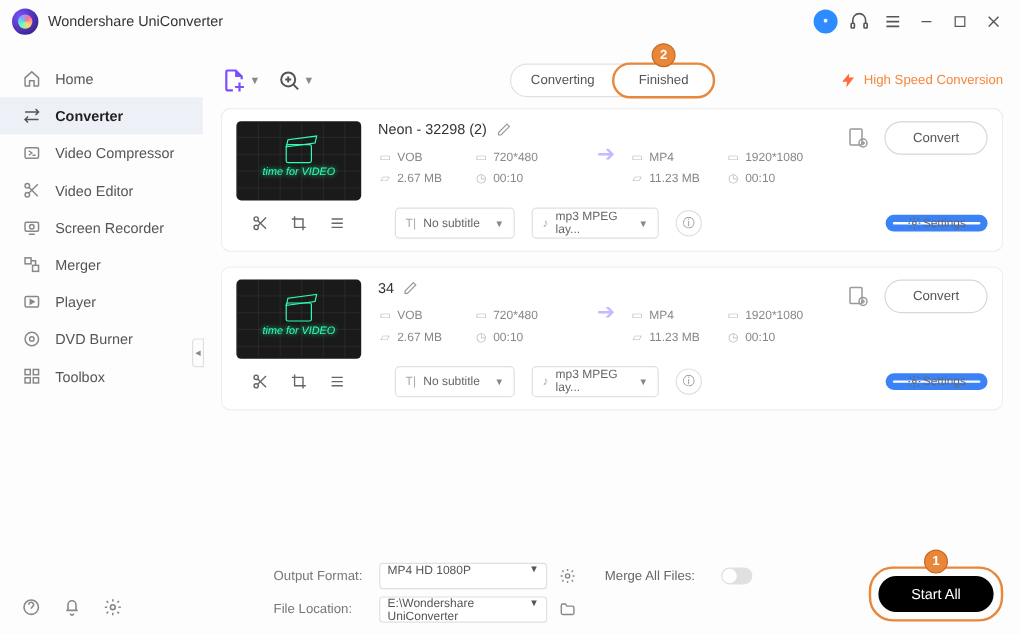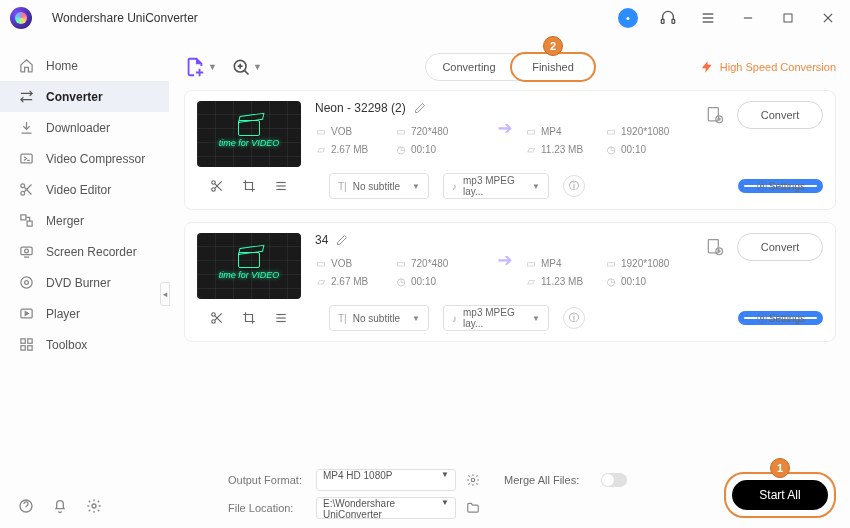--- a/index.html
+++ b/index.html
@@ -1,17 +1,17 @@
 <!DOCTYPE html>
 <html><head>
 <meta charset="utf-8">
 <style>
 * { box-sizing: border-box; margin: 0; padding: 0; font-family: -apple-system, "Segoe UI", Arial, sans-serif; }
 body { width: 850px; height: 528px; background: #f5f5f5; overflow: hidden; position: relative; }
-.titlebar { height: 36px; display: flex; align-items: center; padding: 0 10px; background: #fdfdfd; gap: 12px; }
+.titlebar { height: 36px; display: flex; align-items: center; padding: 0 10px; background: #fdfdfd; }
 .titlebar .logo { width: 22px; height: 22px; border-radius: 50%; background: radial-gradient(circle at 30% 30%, #7a4eff, #2b1a6f); margin-right: 8px; position: relative; }
 .titlebar .logo::after { content: ""; position: absolute; top: 5px; left: 5px; width: 12px; height: 12px; border-radius: 50%; background: conic-gradient(from 45deg, #ff6b9d, #ffd56b, #6bffb8, #6bb5ff, #ff6b9d); }
 .titlebar .title { font-size: 12px; color: #333; }
 .titlebar .spacer { flex: 1; }
 .titlebar .tbtn { width: 24px; height: 24px; display: flex; align-items: center; justify-content: center; color: #555; margin-left: 4px; cursor: pointer; }
 .titlebar .avatar { width: 20px; height: 20px; border-radius: 50%; background: #2d8cff; color: #fff; font-size: 11px; display: flex; align-items: center; justify-content: center; }
 .app-body { display: flex; height: calc(528px - 36px); background: #fdfdfd; }
 .sidebar { width: 172px; padding-top: 14px; border-right: 1px solid transparent; position: relative; }
 .side-item { height: 31px; display: flex; align-items: center; gap: 12px; padding: 0 18px; font-size: 12px; color: #555; cursor: pointer; }
 .side-item.active { background: #eef0f8; color: #222; font-weight: 600; }
@@ -130,82 +130,74 @@
         <span class="side-icon">
           <svg width="15" height="15" viewBox="0 0 24 24" fill="none" stroke="currentColor" stroke-width="2">
             <path d="M17 3l4 4-4 4M3 7h18M7 21l-4-4 4-4M21 17H3"></path>
           </svg>
         </span>
         <span>Converter</span>
       </div>
     <div class="side-item">
         <span class="side-icon">
           <svg width="15" height="15" viewBox="0 0 24 24" fill="none" stroke="currentColor" stroke-width="2">
-            <path d="M12 3v12m-5-5l5 5 5-5M4 21h16"></path>
-          </svg>
-        </span>
-        <span>Downloader</span>
-      </div>
-    <div class="side-item">
-        <span class="side-icon">
-          <svg width="15" height="15" viewBox="0 0 24 24" fill="none" stroke="currentColor" stroke-width="2">
             <rect x="3" y="5" width="18" height="14" rx="2"></rect>
             <path d="M8 9l4 3-4 3M13 15h4"></path>
           </svg>
         </span>
         <span>Video Compressor</span>
       </div>
     <div class="side-item">
         <span class="side-icon">
           <svg width="15" height="15" viewBox="0 0 24 24" fill="none" stroke="currentColor" stroke-width="2">
             <circle cx="6" cy="6" r="3"></circle>
             <circle cx="6" cy="18" r="3"></circle>
             <line x1="20" y1="4" x2="8.5" y2="15.5"></line>
             <line x1="20" y1="20" x2="8.5" y2="8.5"></line>
           </svg>
         </span>
         <span>Video Editor</span>
       </div>
     <div class="side-item">
         <span class="side-icon">
           <svg width="15" height="15" viewBox="0 0 24 24" fill="none" stroke="currentColor" stroke-width="2">
+            <rect x="3" y="5" width="18" height="12" rx="2"></rect>
+            <circle cx="12" cy="11" r="3"></circle>
+            <line x1="8" y1="21" x2="16" y2="21"></line>
+          </svg>
+        </span>
+        <span>Screen Recorder</span>
+      </div>
+    <div class="side-item">
+        <span class="side-icon">
+          <svg width="15" height="15" viewBox="0 0 24 24" fill="none" stroke="currentColor" stroke-width="2">
             <rect x="3" y="3" width="8" height="8"></rect>
             <rect x="13" y="13" width="8" height="8"></rect>
             <path d="M11 7h6v6"></path>
           </svg>
         </span>
         <span>Merger</span>
       </div>
     <div class="side-item">
         <span class="side-icon">
           <svg width="15" height="15" viewBox="0 0 24 24" fill="none" stroke="currentColor" stroke-width="2">
-            <rect x="3" y="5" width="18" height="12" rx="2"></rect>
-            <circle cx="12" cy="11" r="3"></circle>
-            <line x1="8" y1="21" x2="16" y2="21"></line>
-          </svg>
-        </span>
-        <span>Screen Recorder</span>
+            <rect x="3" y="5" width="18" height="14" rx="2"></rect>
+            <path d="M10 9l5 3-5 3z" fill="currentColor"></path>
+          </svg>
+        </span>
+        <span>Player</span>
       </div>
     <div class="side-item">
         <span class="side-icon">
           <svg width="15" height="15" viewBox="0 0 24 24" fill="none" stroke="currentColor" stroke-width="2">
             <circle cx="12" cy="12" r="9"></circle>
             <circle cx="12" cy="12" r="3"></circle>
           </svg>
         </span>
         <span>DVD Burner</span>
-      </div>
-    <div class="side-item">
-        <span class="side-icon">
-          <svg width="15" height="15" viewBox="0 0 24 24" fill="none" stroke="currentColor" stroke-width="2">
-            <rect x="3" y="5" width="18" height="14" rx="2"></rect>
-            <path d="M10 9l5 3-5 3z" fill="currentColor"></path>
-          </svg>
-        </span>
-        <span>Player</span>
       </div>
     <div class="side-item">
         <span class="side-icon">
           <svg width="15" height="15" viewBox="0 0 24 24" fill="none" stroke="currentColor" stroke-width="2">
             <rect x="3" y="3" width="7" height="7"></rect>
             <rect x="14" y="3" width="7" height="7"></rect>
             <rect x="3" y="14" width="7" height="7"></rect>
             <rect x="14" y="14" width="7" height="7"></rect>
           </svg>
         </span>

